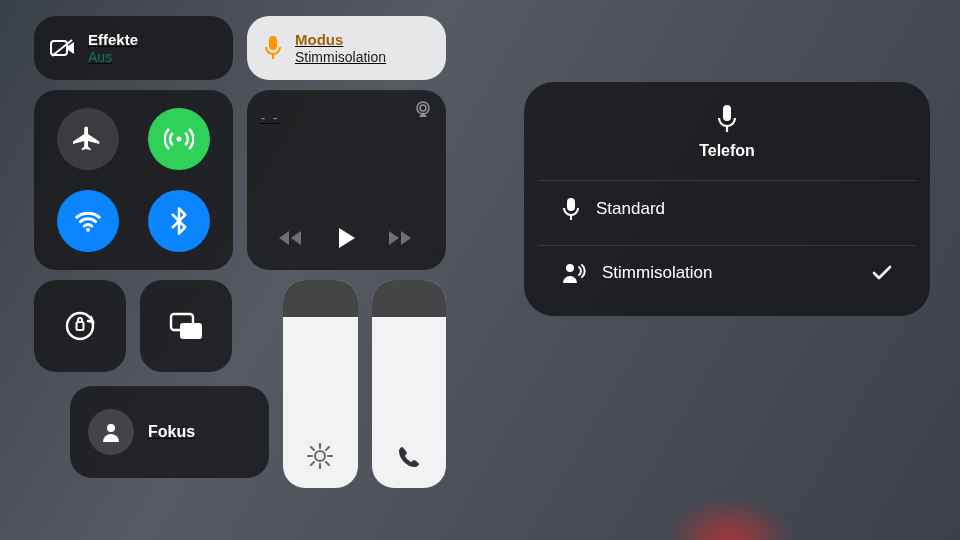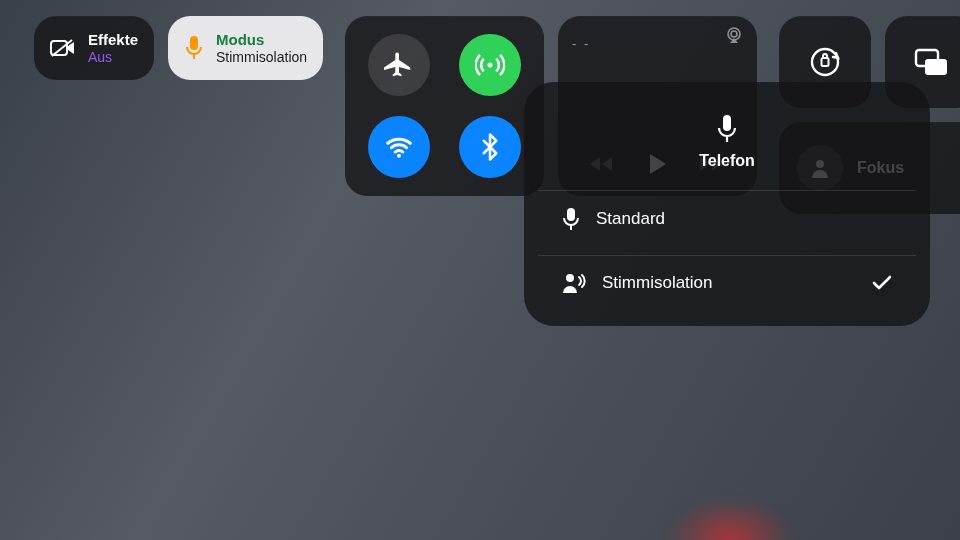--- a/index.html
+++ b/index.html
@@ -10,37 +10,37 @@
     position: relative;
   }
   .glow {
     position: absolute; bottom:-60px; left:640px; width:180px; height:120px;
     background: radial-gradient(closest-side, rgba(255,40,40,0.55), rgba(255,40,40,0) 70%);
     filter: blur(6px);
   }
   
   .cc {
     position: absolute; left:34px; top:16px; width:412px;
-    display:flex; flex-direction:row; gap:22px;
+    display:flex; flex-direction:column; gap:10px;text-decoration:underline;
   }
   .row { display:flex; gap:14px; }
   .card {
     background: rgba(20,20,22,0.78);
     border-radius:22px;
     box-shadow: 0 1px 0 rgba(255,255,255,0.02) inset;
   }
   .pill {
     height:64px; flex:1; display:flex; align-items:center;
     padding:0 16px; gap:12px;
   }
   .pill.light { background:#e7e6e8; }
   .pill .texts { display:flex; flex-direction:column; line-height:1.18; }
   .pill .t1 { color:#fff; font-size:15px; font-weight:600; }
-  .pill .t2 { color:#8b5cf6; font-size:14px; }
-  .pill.light .t1 { color:#15803d; }
+  .pill .t2 { color:#0f766e; font-size:14px; }
+  .pill.light .t1 { color:#a16207; }
   .pill.light .t2 { color:#1a1a1c; }
   .icon { display:inline-flex; align-items:center; justify-content:center; }
   .icon svg { display:block; }
 
   
   .quad { width:199px; height:180px; display:grid; grid-template-columns:1fr 1fr; grid-template-rows:1fr 1fr; place-items:center; padding:12px; gap:8px; }
   .circ {
     width:62px; height:62px; border-radius:50%;
     display:flex; align-items:center; justify-content:center;
     background: rgba(120,120,128,0.32);
@@ -60,31 +60,31 @@
   .sq { width:92px; height:92px; display:flex; align-items:center; justify-content:center; }
   .slider {
     width:92px; height:208px; border-radius:22px;
     background: rgba(20,20,22,0.78); position:relative; overflow:hidden;
     display:flex; align-items:flex-end; justify-content:center;
   }
   .slider.light { background:#f2f1f3; }
   .slider .fill-dark { position:absolute; left:0; right:0; top:0; height:18%; background:rgba(20,20,22,0.78); }
   .slider .glyph { position:absolute; bottom:18px; }
 
-  .focus { height:92px; width:199px; display:flex; align-items:center; gap:14px; padding:0 18px; }
+  .focus { height:92px; width:199px; display:flex; align-items:center; gap:14px; padding:0 18px;margin-left:36px; }
   .focus .circ2 { width:46px; height:46px; border-radius:50%; background:rgba(120,120,128,0.4); display:flex; align-items:center; justify-content:center; }
   .focus span.lbl { color:#fff; font-size:16px; font-weight:600; }
 
   .col3 { display:flex; flex-direction:column; gap:14px; }
 
   
   .panel {
     position:absolute; left:524px; top:82px; width:406px;
     background: rgba(20,20,22,0.80); border-radius:30px;
-    padding:32px 0 8px; color:#fff;
+    padding:22px 0 8px; color:#fff;
   }
   .panel .hdr { display:flex; flex-direction:column; align-items:center; gap:8px; padding-bottom:12px; }
   .panel .hdr .ttl { font-size:16px; font-weight:600; }
   .opt {
     display:flex; align-items:center; gap:16px;
     padding:16px 24px 16px 24px; font-size:17px;
     border-top:1px solid rgba(255,255,255,0.12);
     margin:8px 14px;
   }
   .opt .chk { margin-left:auto; }

